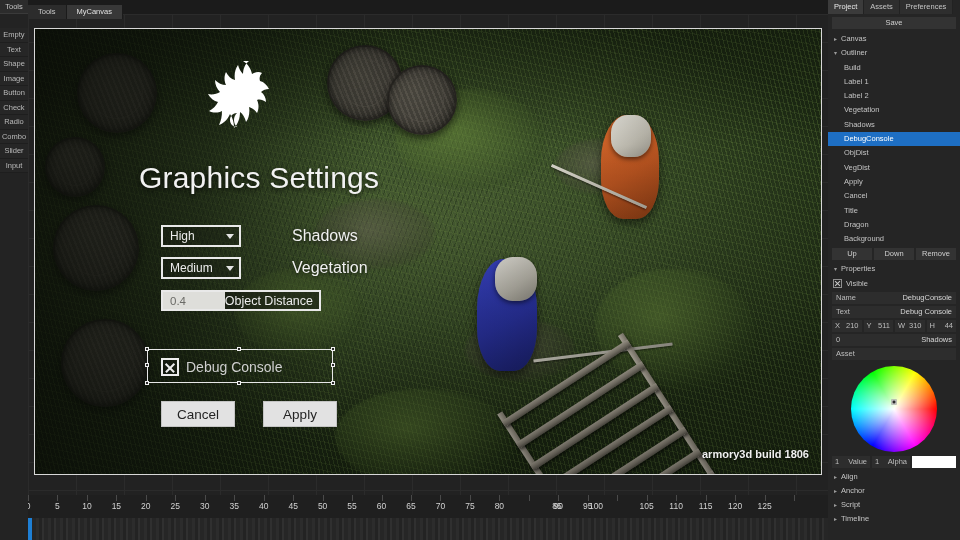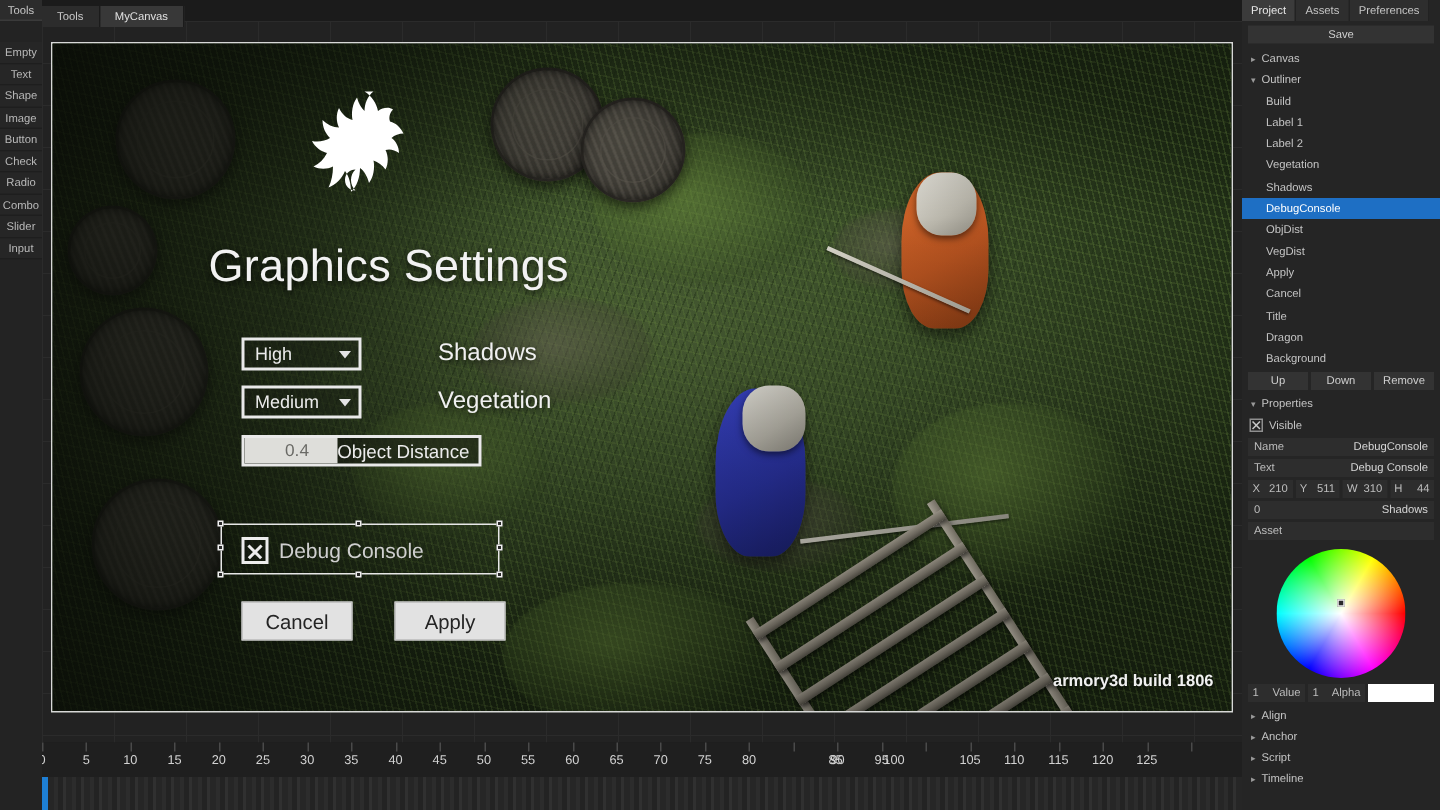--- a/index.html
+++ b/index.html
@@ -157,21 +157,21 @@
     width: 0; height: 0; border-left: 4px solid transparent;
     border-right: 4px solid transparent; border-top: 5px solid #e4e4e4;
   }
   .row-label {
     margin-left: 14px; font-size: 16px; color: #f0f0f0;
     text-shadow: 0 1px 4px rgba(0,0,0,.7);
   }
   .slider {
     width: 160px; height: 21px; border: 2px solid #e9e9e9;
     background: rgba(22,24,18,.55); position: relative; overflow: hidden;
-    display: flex; align-items: center; padding-left: 20px;
+    display: flex; align-items: center;
   }
   .slider .fill {
     position: absolute; left: 0; top: 0; bottom: 0;
     background: #dededa;
   }
   .slider .sval {
     position: relative; font-size: 11.5px; color: #6a6a66; margin-left: 7px;
   }
   .slider .slabel {
     position: absolute; right: 6px; font-size: 12.5px; color: #ececec;

